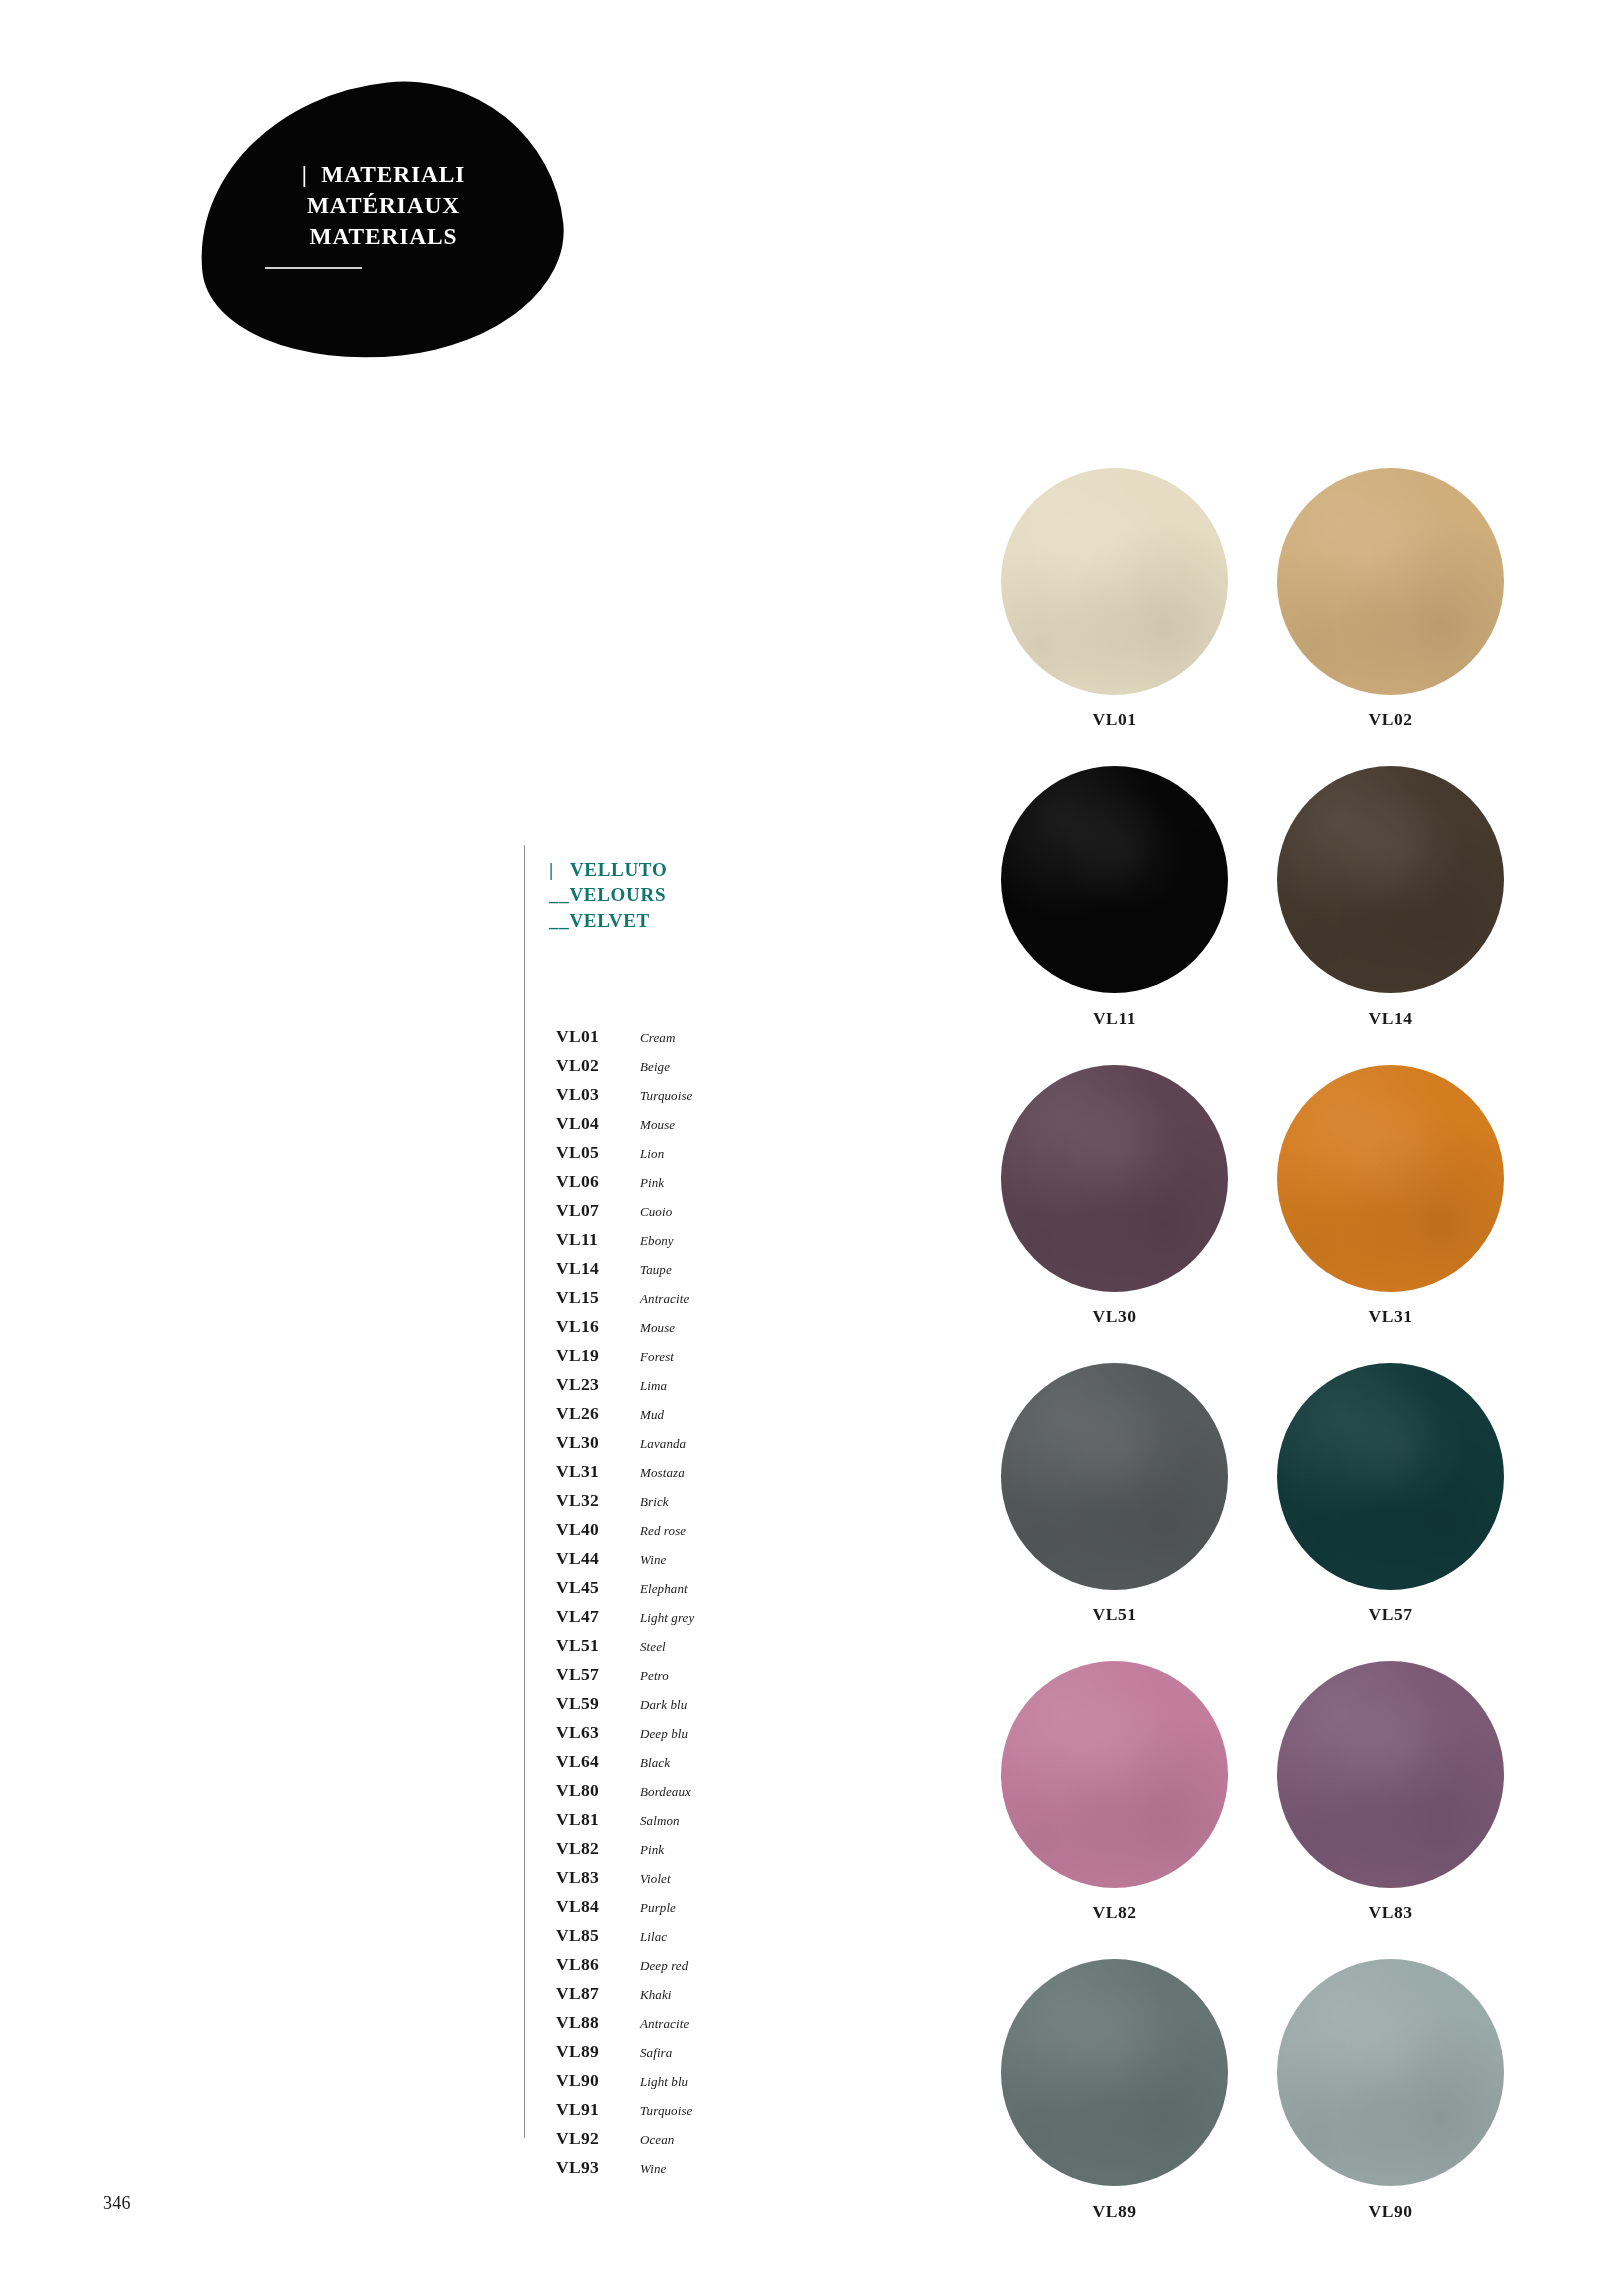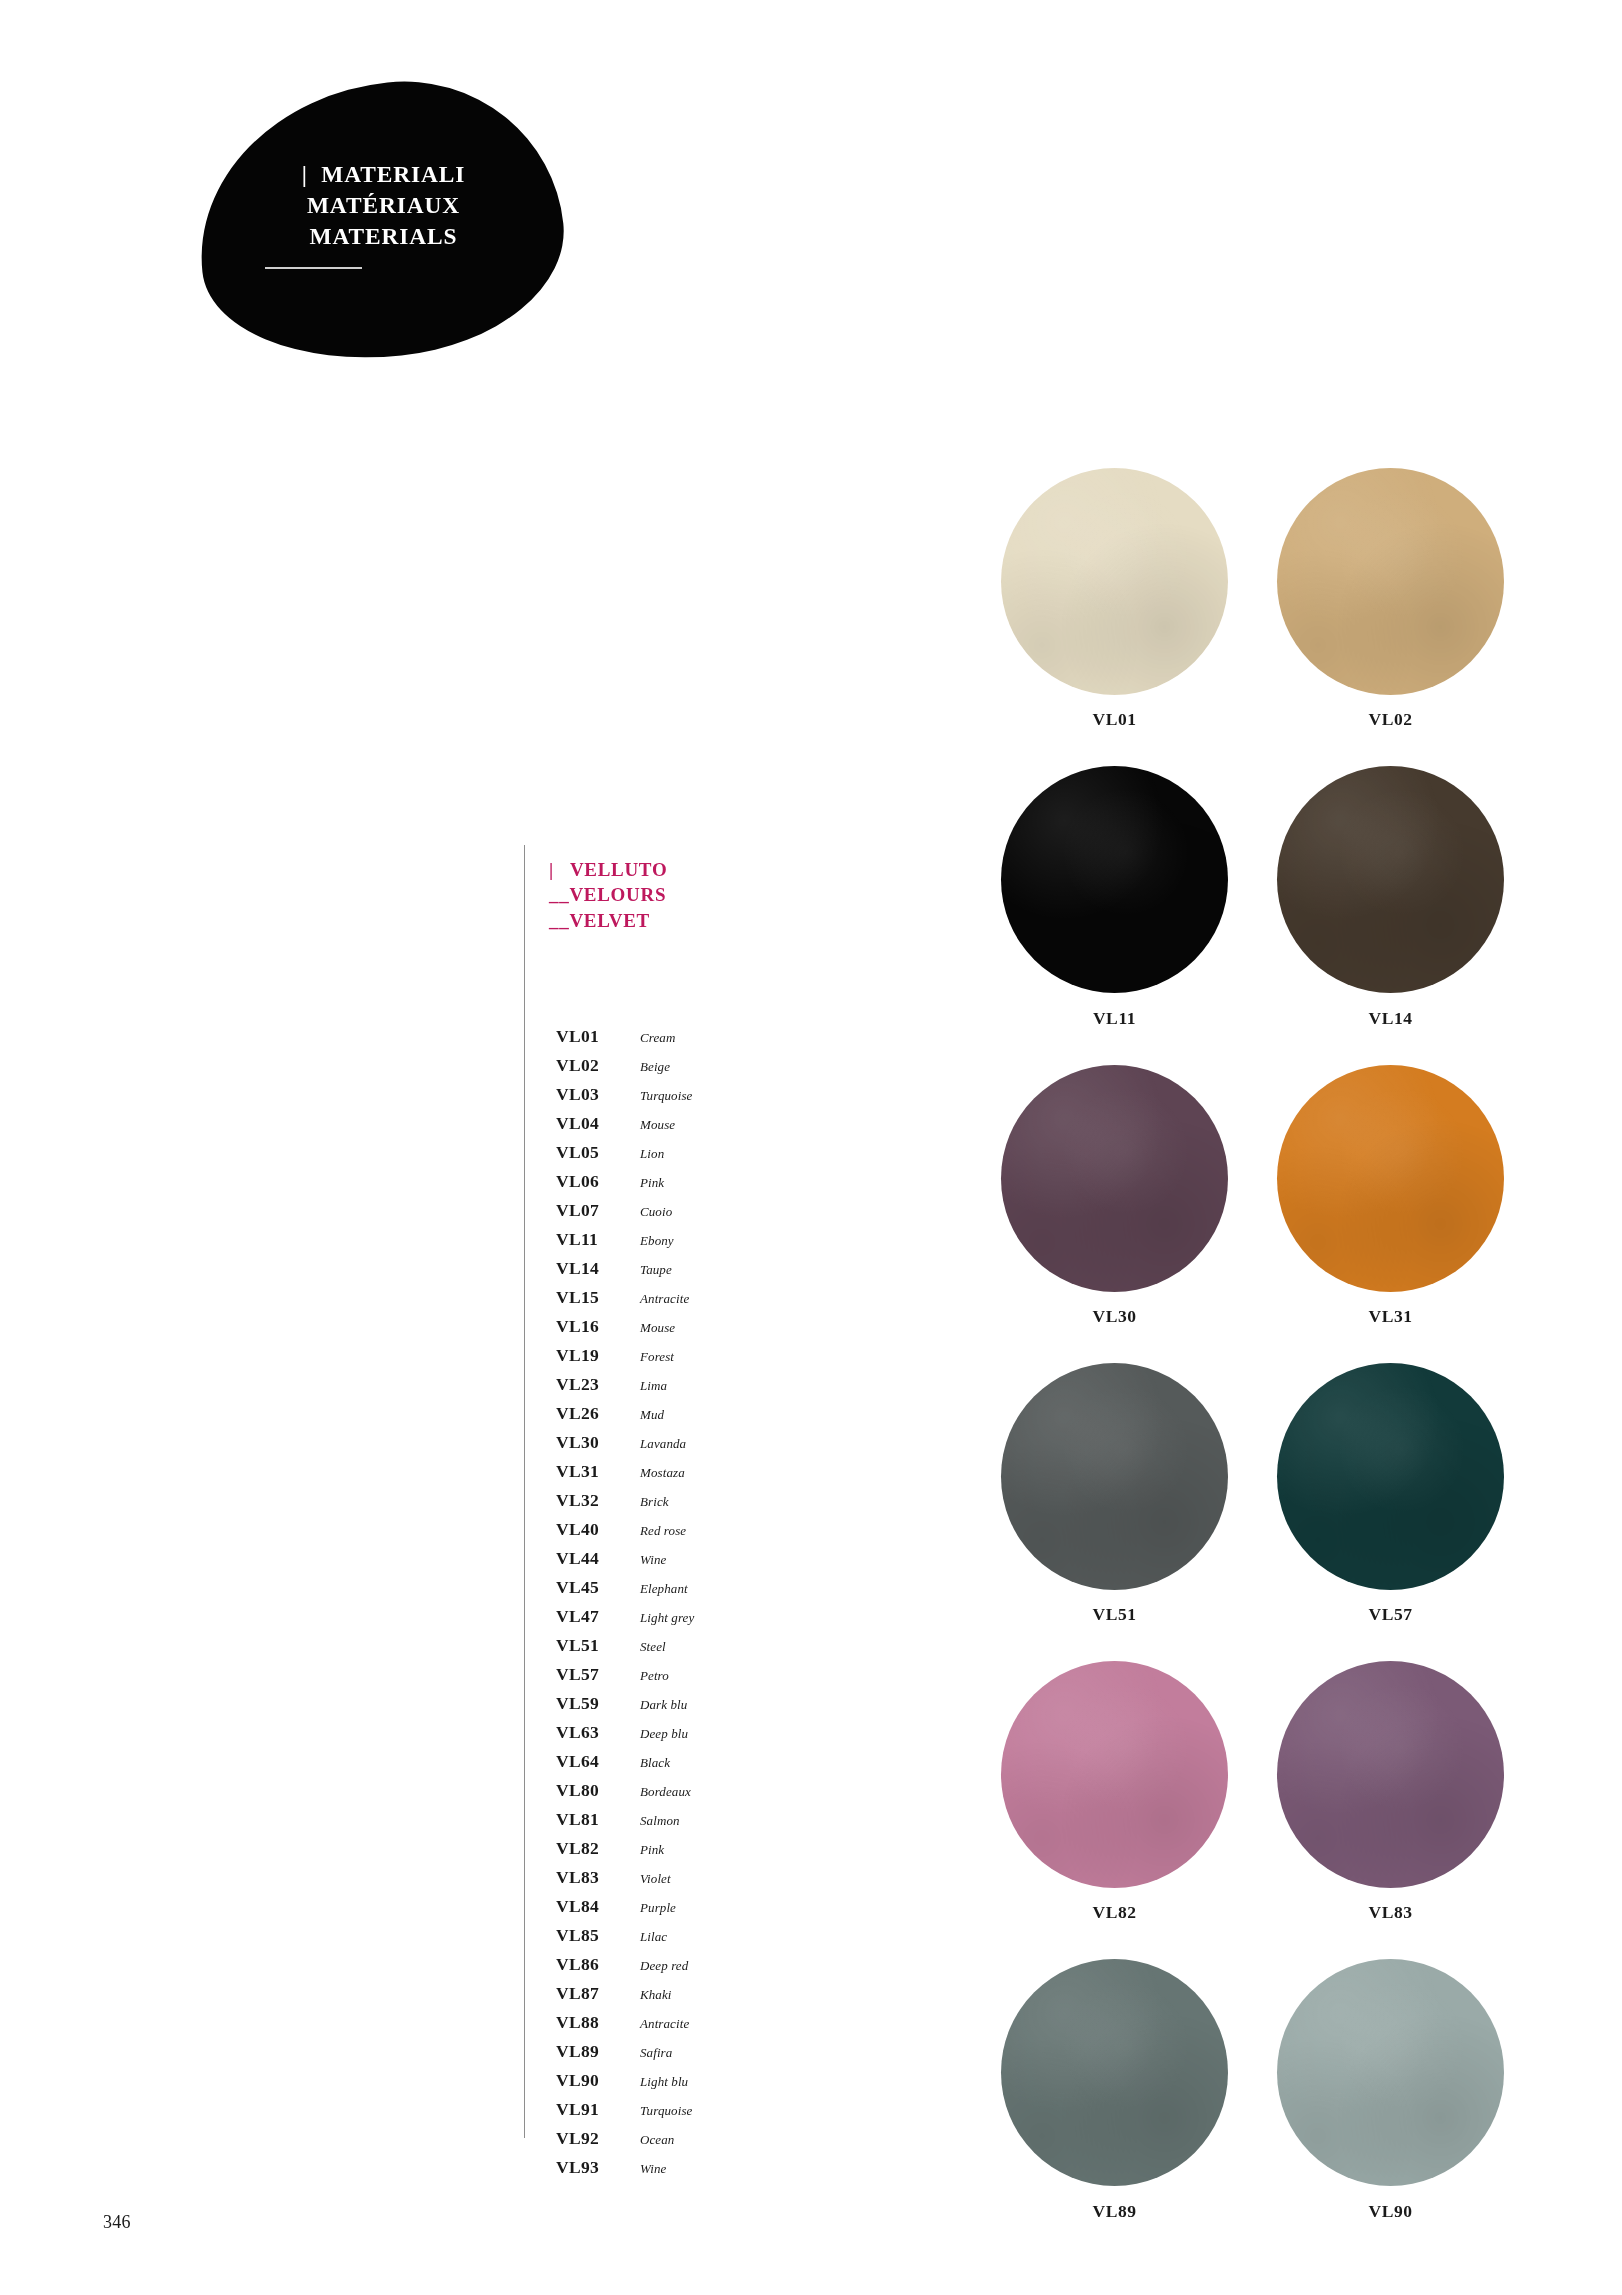--- a/index.html
+++ b/index.html
@@ -65,21 +65,21 @@
     left: 549px;
     top: 857px;
     width: 273px;
   }
   .heading-row {
     font-size: 19px;
     font-weight: 700;
     letter-spacing: 0.7px;
     line-height: 1.33;
     white-space: pre;
-    color: #be185d;
+    color: #0f766e;
   }
 
   .code-list {
     position: absolute;
     left: 556px;
     top: 1026px;
     width: 286px;
   }
   .code-row {
     display: flex;
@@ -143,21 +143,20 @@
   }
 
   
   .page-number {
     position: absolute;
     left: 103px;
     top: 2193px;
     font-size: 18px;
     letter-spacing: 0.3px;
     color: #1a1a1a;
-    margin-top: 19px;
   }
 </style>
 </head>
 <body>
 
 <div class="blob"></div>
 <div class="blob-inner">
   <div class="blob-title-line">|  MATERIALI</div>
   <div class="blob-title-line">MATÉRIAUX</div>
   <div class="blob-title-line">MATERIALS</div>

